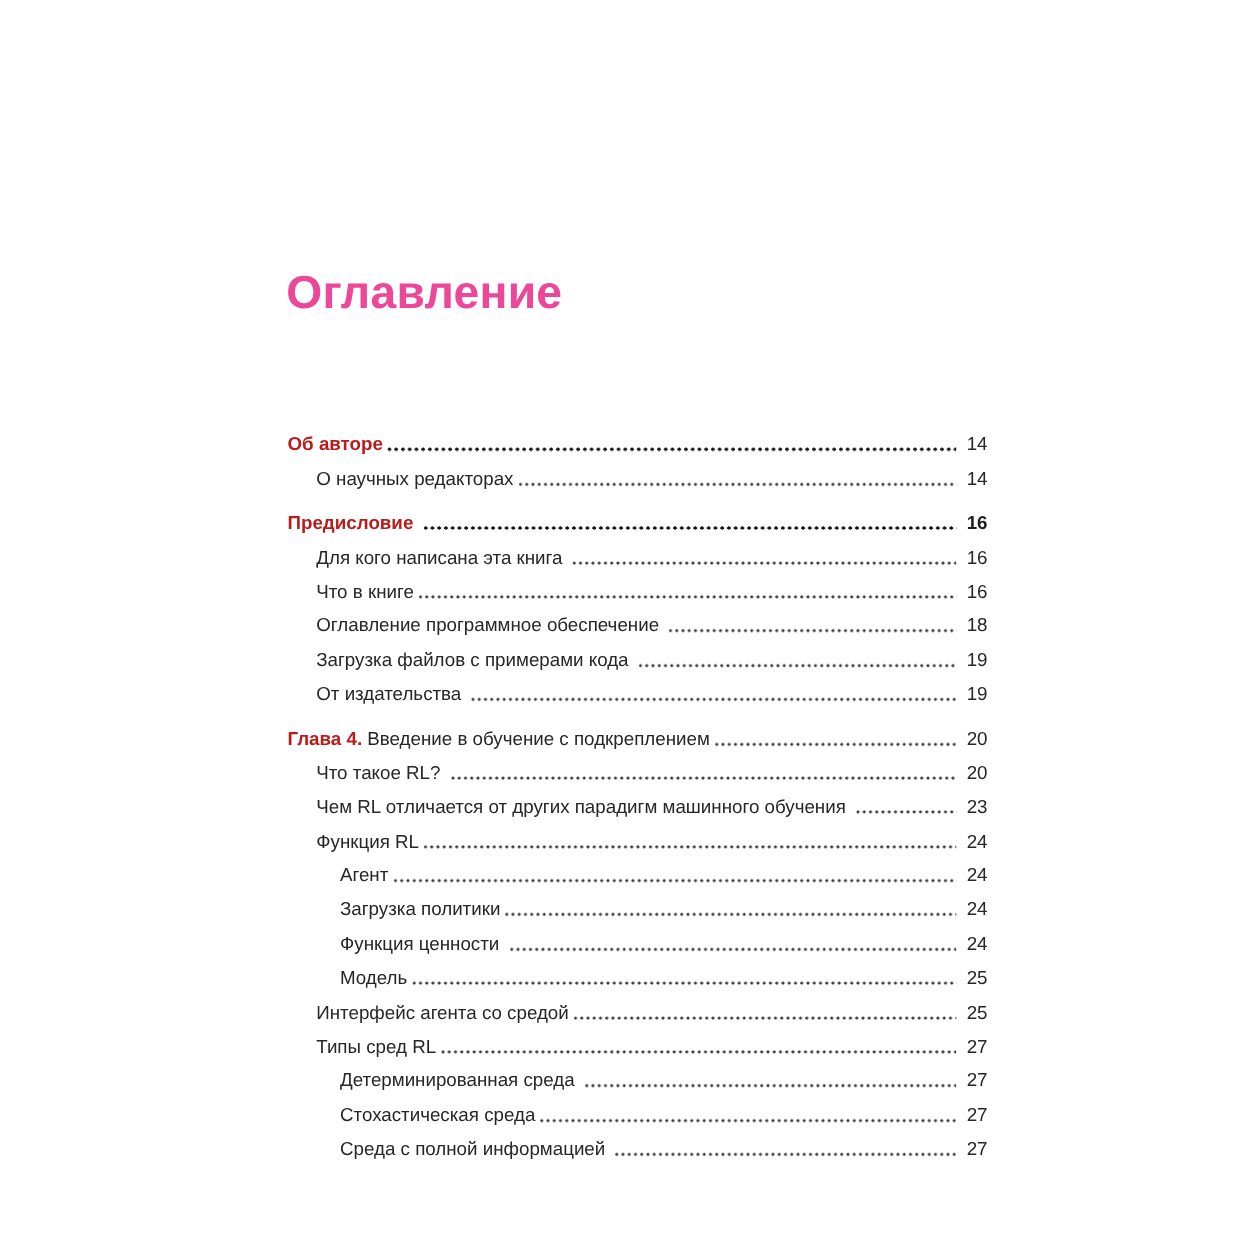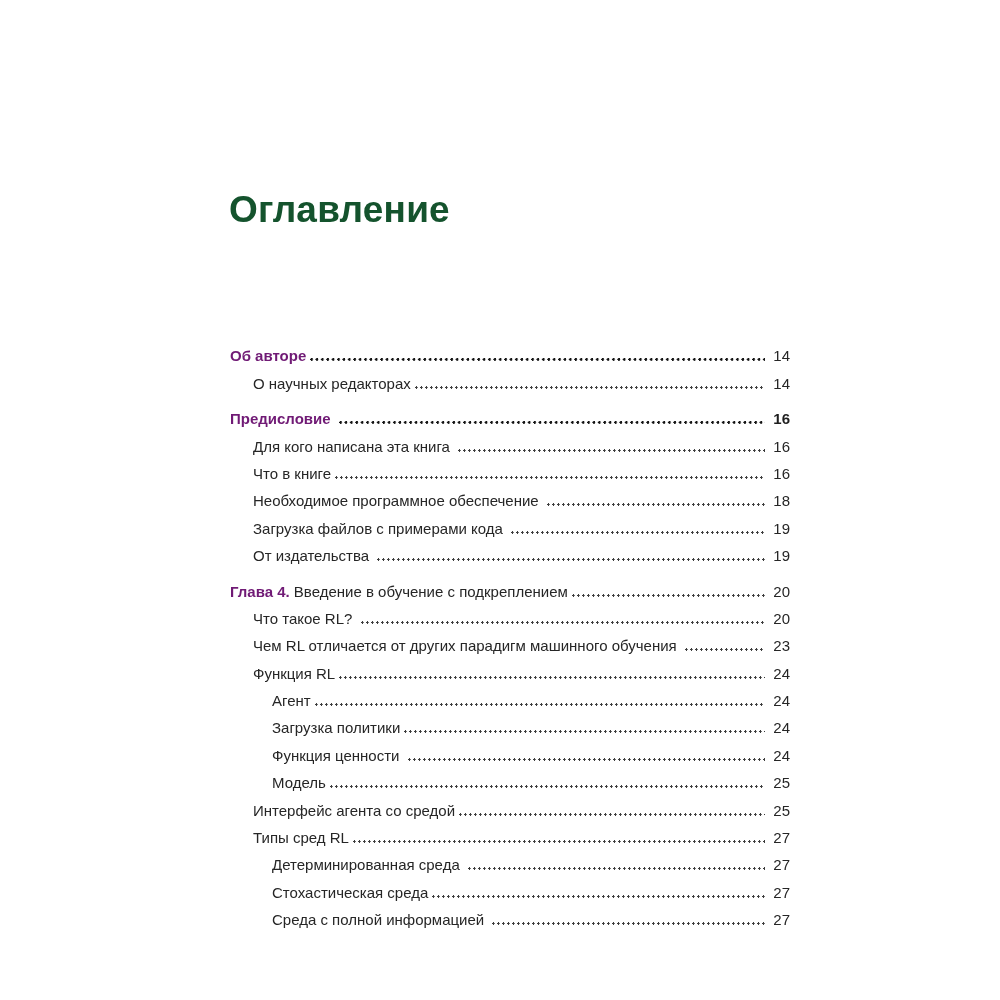--- a/index.html
+++ b/index.html
@@ -12,24 +12,24 @@
     width: 1000px;
     height: 1000px;
     background: #ffffff;
     font-family: "Liberation Sans", sans-serif;
     color: #222222;
     overflow: hidden;
   }
   .page-title {
     position: absolute;
     left: 229px;
-    top: 164px;
+    top: 188px;
     font-size: 37px;
     font-weight: 700;
-    color: #14532d;
+    color: #ec4899;
     letter-spacing: 0.2px;
   }
   .toc {
     position: absolute;
     left: 230px;
     top: 337px;
     width: 560px;
   }
   .toc-row {
     display: flex;
@@ -37,21 +37,21 @@
     height: 27.4px;
     font-size: 15px;
     color: #262626;
   }
   .toc-row.gap { margin-top: 8px; }
   .toc-row.level-1 { padding-left: 23px; }
   .toc-row.level-2 { padding-left: 42px; justify-content: space-between; }
   .toc-bold {
     font-weight: 700;
     white-space: pre;
-    color: #701a75;
+    color: #b91c1c;
   }
   .toc-text { white-space: pre; }
   .toc-dots {
     flex: 1;
     height: 3px;
     margin: 0 3px 3px 4px;
     background-image: radial-gradient(circle at 1.4px 1.5px, #3a3a3a 1.0px, rgba(0,0,0,0) 1.35px);
     background-size: 5px 3px;
     background-repeat: repeat-x;
   }
@@ -93,21 +93,21 @@
         <span class="toc-text">Для кого написана эта книга </span>
         <span class="toc-dots"></span>
         <span class="toc-page">16</span>
       </div>
       <div class="toc-row level-1">
         <span class="toc-text">Что в книге</span>
         <span class="toc-dots"></span>
         <span class="toc-page">16</span>
       </div>
       <div class="toc-row level-1">
-        <span class="toc-text">Необходимое программное обеспечение </span>
+        <span class="toc-text">Оглавление программное обеспечение </span>
         <span class="toc-dots"></span>
         <span class="toc-page">18</span>
       </div>
       <div class="toc-row level-1">
         <span class="toc-text">Загрузка файлов с примерами кода </span>
         <span class="toc-dots"></span>
         <span class="toc-page">19</span>
       </div>
       <div class="toc-row level-1">
         <span class="toc-text">От издательства </span>

